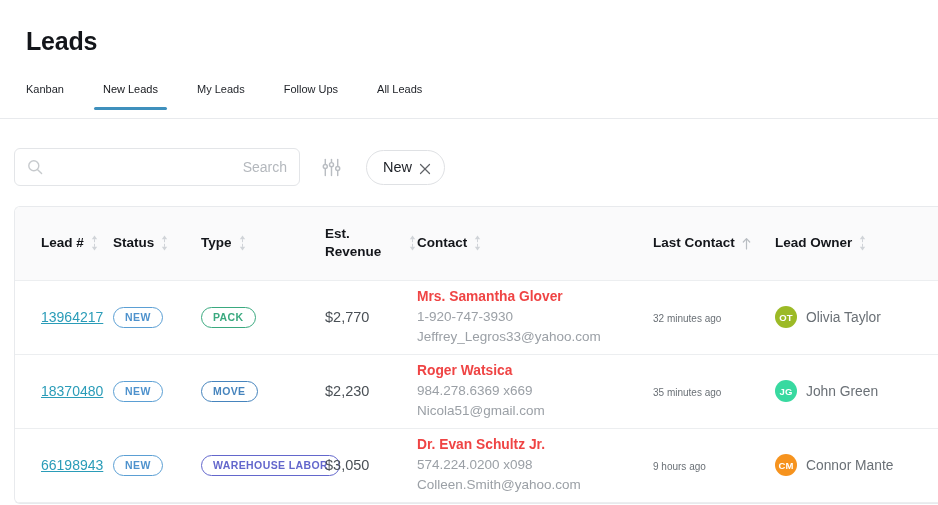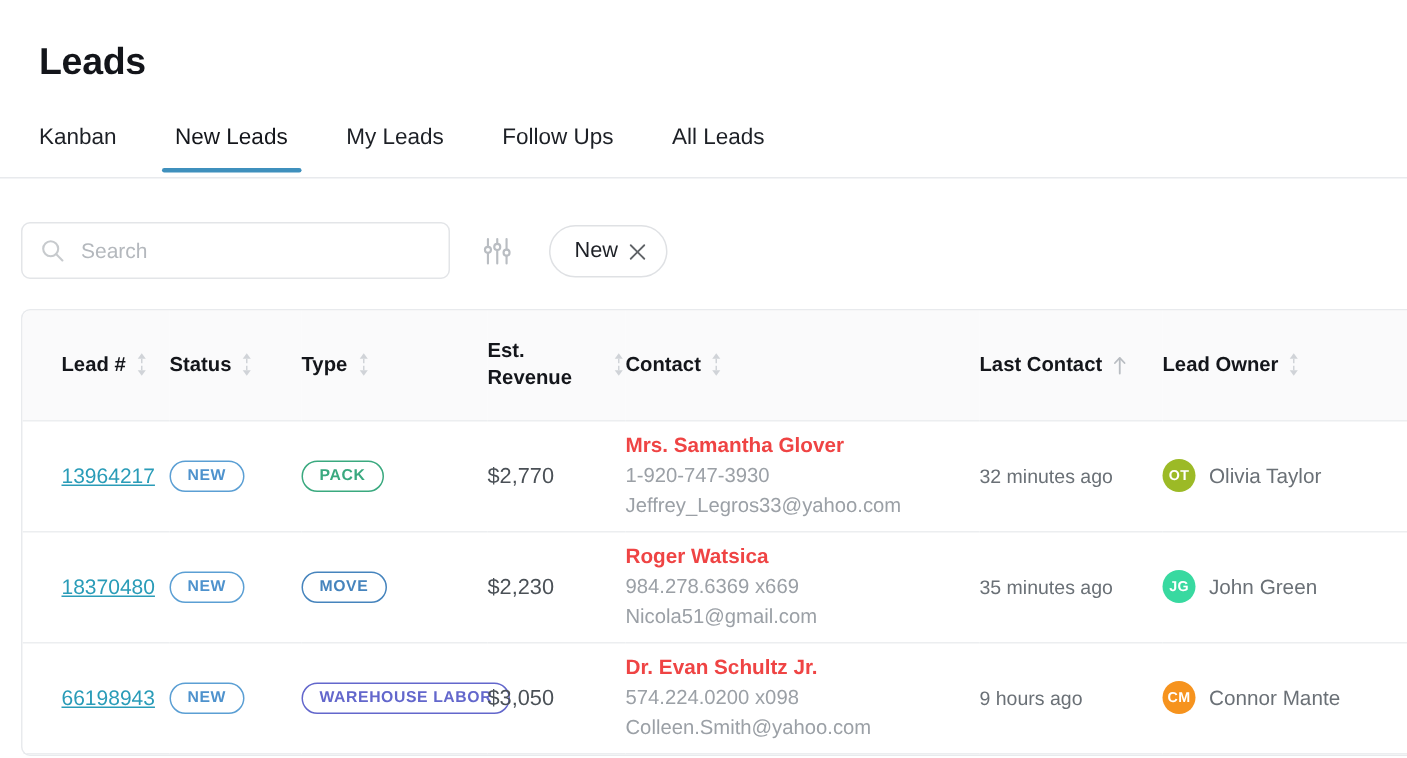--- a/index.html
+++ b/index.html
@@ -38,21 +38,21 @@
     top: 78px;
     width: 938px;
     height: 41px;
     display: flex;
     align-items: flex-start;
     padding-left: 26px;
     border-bottom: 1px solid #e8eaed;
   }
   .tab {
     position: relative;
-    font-size: 15px;
+    font-size: 11px;
     color: #1d2026;
     padding: 5px 0 14px 0;
     margin-right: 39px;
     cursor: pointer;
     white-space: nowrap;
   }
   .tab.active { color: #14161b; }
   .tab.active::after {
     content: "";
     position: absolute;
@@ -92,20 +92,21 @@
     opacity: .55;
   }
   .search-input {
     border: none;
     outline: none;
     font-family: "Liberation Sans", sans-serif;
     font-size: 14px;
     color: #3a3f46;
     width: 100%;
     background: transparent;
+    text-align: right;
   }
   .search-input::placeholder { color: #b4b8bd; }
 
   .filter-icon-btn {
     width: 34px; height: 34px;
     margin-left: 14px;
     display: flex; align-items: center; justify-content: center;
     cursor: pointer;
   }
 
@@ -207,21 +208,21 @@
     white-space: nowrap;
   }
   .badge-status { border: 1px solid #5b9fd4; color: #4e92cd; }
 
   .revenue { font-size: 14.5px; color: #4a5056; }
 
   .contact-cell { line-height: 1.45; padding: 6px 0; }
   .contact-name { font-size: 13.8px; font-weight: bold; color: #ef4444; }
   .contact-line { font-size: 13.5px; color: #9ba0a6; white-space: nowrap; }
 
-  .last-contact { font-size: 13px; color: #6a7076; white-space: nowrap; margin-top: 32px; }
+  .last-contact { font-size: 10px; color: #6a7076; white-space: nowrap; margin-top: 32px; }
 
   .owner-cell { display: flex; align-items: center; gap: 9px; }
   .avatar {
     width: 22px; height: 22px;
     border-radius: 50%;
     flex: 0 0 22px;
     display: flex; align-items: center; justify-content: center;
     color: #ffffff;
     font-size: 9.5px;
     font-weight: bold;

